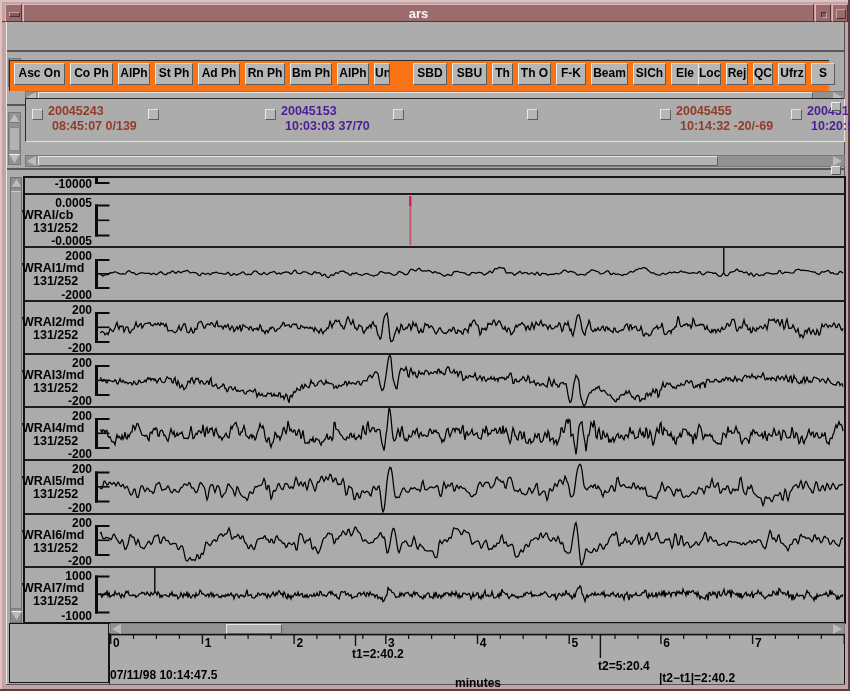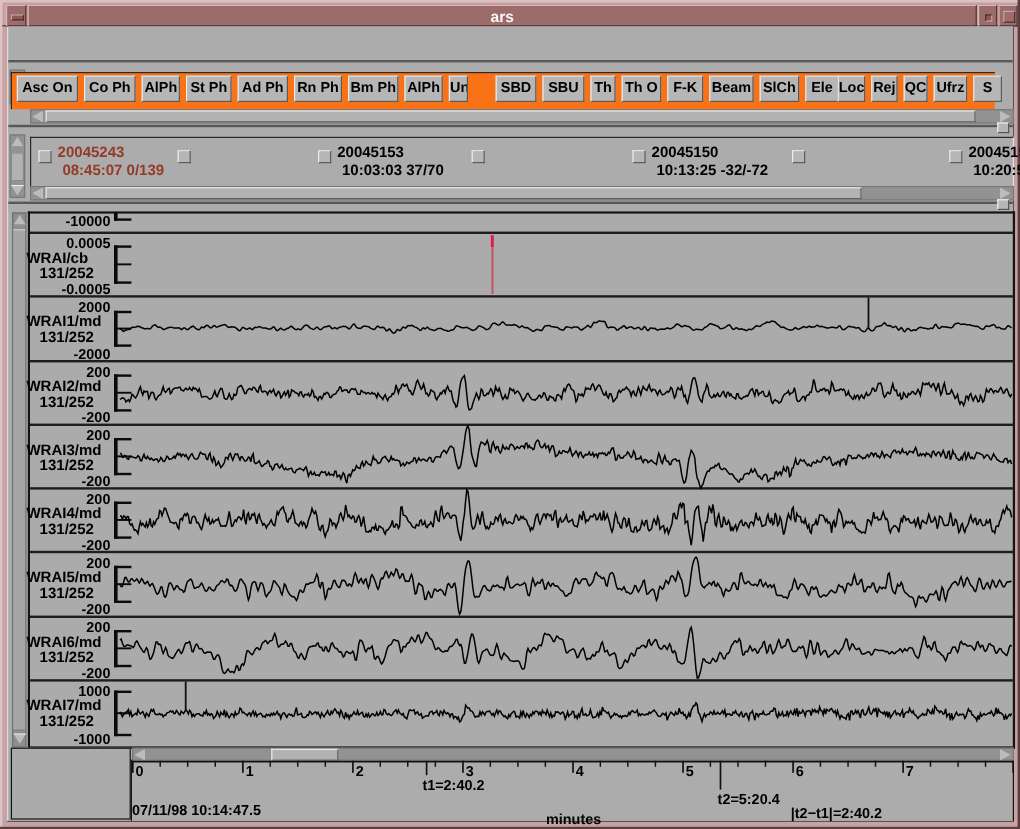--- a/index.html
+++ b/index.html
@@ -42,26 +42,26 @@
 
 
 .hsb { position:absolute; left:25px; width:820px; height:12px; background:#929292; border:1px solid #787878; }
 .hsb .thumb { position:absolute; top:0px; height:10px; background:#b2b2b2; border-top:1px solid #e8e8e8; border-left:1px solid #e8e8e8; border-right:1px solid #606060; border-bottom:1px solid #606060; }
 .hsb .arl { position:absolute; left:1px; top:0px; width:11px; height:10px; background:transparent; }
 .hsb .arr { position:absolute; right:1px; top:0px; width:11px; height:10px; background:transparent; }
 .tl { position:absolute; left:0px; top:0px; width:9px; height:10px; background:#bcbcbc; clip-path:polygon(0% 50%, 100% 0%, 100% 100%); }
 .tr { position:absolute; left:1px; top:0px; width:9px; height:10px; background:#bcbcbc; clip-path:polygon(100% 50%, 0% 0%, 0% 100%); }
 
 
-#events { position:absolute; left:25px; top:114px; width:820px; height:44px; background:#acacac; border:1px solid #2a2a2a; border-bottom-color:#e2e2e2; border-right-color:#e2e2e2; }
+#events { position:absolute; left:25px; top:98px; width:820px; height:44px; background:#acacac; border:1px solid #2a2a2a; border-bottom-color:#e2e2e2; border-right-color:#e2e2e2; }
 .cb { position:absolute; top:10px; width:11px; height:11px; background:#b6b6b6; border-top:1.5px solid #e0e0e0; border-left:1.5px solid #ececec; border-right:1.5px solid #5c5c5c; border-bottom:1.5px solid #5c5c5c; }
 .ev { position:absolute; top:5px; font-size:12.5px; font-weight:bold; line-height:15px; white-space:nowrap; }
 .ev div:last-child { margin-left:4px; }
 .brown { color:#943a28; }
-.blue { color:#000000; }
+.blue { color:#4c1d95; }
 
 
 #wavewrap { position:absolute; left:9px; top:176px; width:837px; height:448px; }
 #vsb { position:absolute; left:1px; top:1px; width:12px; height:446px; background:#8e8e8e; border:1px solid #6f6f6f; }
 #vsb .ar { position:absolute; left:0px; width:10px; height:12px; background:transparent; }
 .amp { position:absolute; width:92px; text-align:right; font-size:12px; font-weight:bold; color:#000; left:0px; }
 .chname { position:absolute; left:22px; font-size:12.5px; font-weight:bold; color:#000; }
 .chfrac { position:absolute; left:33px; font-size:12.5px; font-weight:bold; color:#000; }
 
 
@@ -159,25 +159,25 @@
         <div>08:45:07 0/139</div>
       </div>
 <div class="cb" style="left:122px"></div>
 <div class="cb" style="left:239px"></div>
 <div class="ev blue" style="left:255px">
         <div>20045153</div>
         <div>10:03:03 37/70</div>
       </div>
 <div class="cb" style="left:367px"></div>
 <div class="cb" style="left:501px"></div>
-<div class="ev blue" style="left:517px">
-        <div>20045150</div>
-        <div>10:13:25 -32/-72</div>
-      </div>
 <div class="cb" style="left:634px"></div>
+<div class="ev brown" style="left:650px">
+        <div>20045455</div>
+        <div>10:14:32 -20/-69</div>
+      </div>
 <div class="cb" style="left:765px"></div>
 <div class="ev blue" style="left:781px">
         <div>20045158</div>
         <div>10:20:55 -33/-71</div>
       </div>
   </div>
   <div class="hsb" style="top:155px">
     <div class="arl">
         <div class="tl"></div>
       </div>

